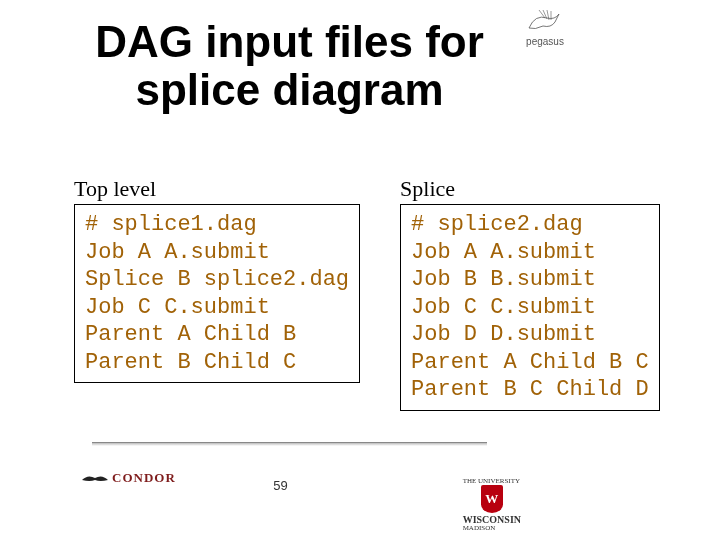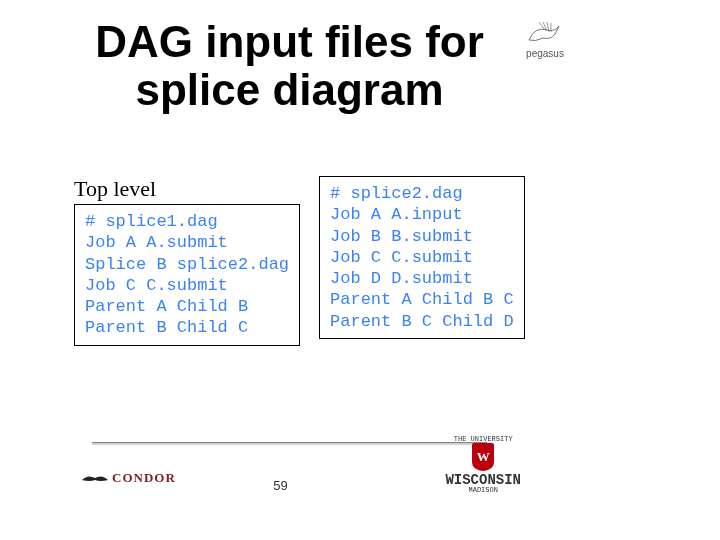--- a/index.html
+++ b/index.html
@@ -1,30 +1,30 @@
 <!DOCTYPE html>
 <html><head>
 <meta charset="utf-8">
 <style>
   * { margin: 0; padding: 0; box-sizing: border-box; }
   html, body { width: 720px; height: 540px; background: #fff; font-family: "Comic Sans MS", "Comic Sans", cursive, sans-serif; overflow: hidden; }
   .slide { position: relative; width: 579px; height: 540px; padding-left: 32px; }
   .title { position: absolute; top: 18px; left: 0; right: 0; text-align: center; font-size: 44px; font-weight: bold; color: #000; line-height: 1.1; padding: 0 50px; }
-  .corner-logo { position: absolute; top: 20px; right: 14px; font-size: 10px; color: #555; text-align: center; }
+  .corner-logo { position: absolute; top: 8px; right: 14px; font-size: 10px; color: #555; text-align: center; }
   .corner-logo svg { display: block; margin: 0 auto 2px; }
-  .columns { position: absolute; top: 176px; left: 74px; right: 74px; display: flex; gap: 19px; }
+  .columns { position: absolute; top: 176px; left: 74px; right: 74px; display: flex; gap: 40px; }
   .col { flex: 1; }
   .col-title { font-family: "Comic Sans MS", cursive; font-size: 22px; color: #000; margin-bottom: 2px; }
-  .code-box { border: 1px solid #000; background: #fff; padding: 6px 10px; font-family: "Courier New", monospace; font-size: 17px; line-height: 1.25; white-space: pre; color: #3b82f6; }
+  .code-box { border: 1px solid #000; background: #fff; padding: 6px 10px; font-family: "Courier New", monospace; font-size: 22px; line-height: 1.25; white-space: pre; color: #a16207; }
   .hr-gradient { position: absolute; left: 92px; right: 92px; top: 442px; height: 4px; border-top: 1px solid #888; background: linear-gradient(to bottom, rgba(120,120,120,0.5), rgba(255,255,255,0)); }
   .footer { position: absolute; top: 478px; left: 0; right: 0; display: flex; align-items: center; justify-content: center; font-size: 13px; color: #555; font-family: Arial, sans-serif; }
   .footer .pg { margin-right: 18px; color: #333; text-align: center; }
   .condor-logo { position: absolute; left: 80px; top: 470px; font-family: Georgia, serif; font-size: 13px; color: #7f1d1d; font-weight: bold; letter-spacing: 1px; }
   .condor-logo svg { vertical-align: middle; margin-right: 2px; }
-  .uw-logo { position: absolute; right: 58px; top: 436px; text-align: center; font-family: Liberation Mono, monospace; font-size: 7px; color: #333; line-height: 1; }
+  .uw-logo { position: absolute; right: 58px; top: 478px; text-align: left; font-family: Liberation Serif, serif; font-size: 7px; color: #333; line-height: 1; }
   .uw-logo .crest { width: 22px; height: 28px; background: #b8000f; margin: 0 auto 2px; border-radius: 2px 2px 50% 50% / 2px 2px 30% 30%; position: relative; }
   .uw-logo .crest::after { content: "W"; color: #fff; font-weight: bold; font-size: 13px; position: absolute; left: 50%; top: 50%; transform: translate(-50%, -55%); font-family: Georgia, serif; }
 </style>
 </head>
 <body>
 
 <div class="slide">
 
   <div class="title">DAG input files for splice diagram</div>
 
@@ -40,22 +40,23 @@
     <div class="col">
       <div class="col-title">Top level</div>
       <div class="code-box"># splice1.dag
 Job A A.submit
 Splice B splice2.dag
 Job C C.submit
 Parent A Child B
 Parent B Child C</div>
     </div>
     <div class="col">
+      <div class="col-title">Splice</div>
       <div class="code-box"># splice2.dag
-Job A A.input
+Job A A.submit
 Job B B.submit
 Job C C.submit
 Job D D.submit
 Parent A Child B C
 Parent B C Child D</div>
     </div>
   </div>
 
   <div class="hr-gradient"></div>
 
@@ -65,17 +66,17 @@
     </svg><span>CONDOR</span>
   </div>
 
   <div class="footer">
     <span class="pg">59</span>
   </div>
 
   <div class="uw-logo">
     <div>THE UNIVERSITY</div>
     <div class="crest"></div>
-    <div style="font-size:14px;font-weight:bold">WISCONSIN</div>
+    <div style="font-size:10px;font-weight:bold">WISCONSIN</div>
     <div>MADISON</div>
   </div>
 
 </div>
 
 </body></html>

